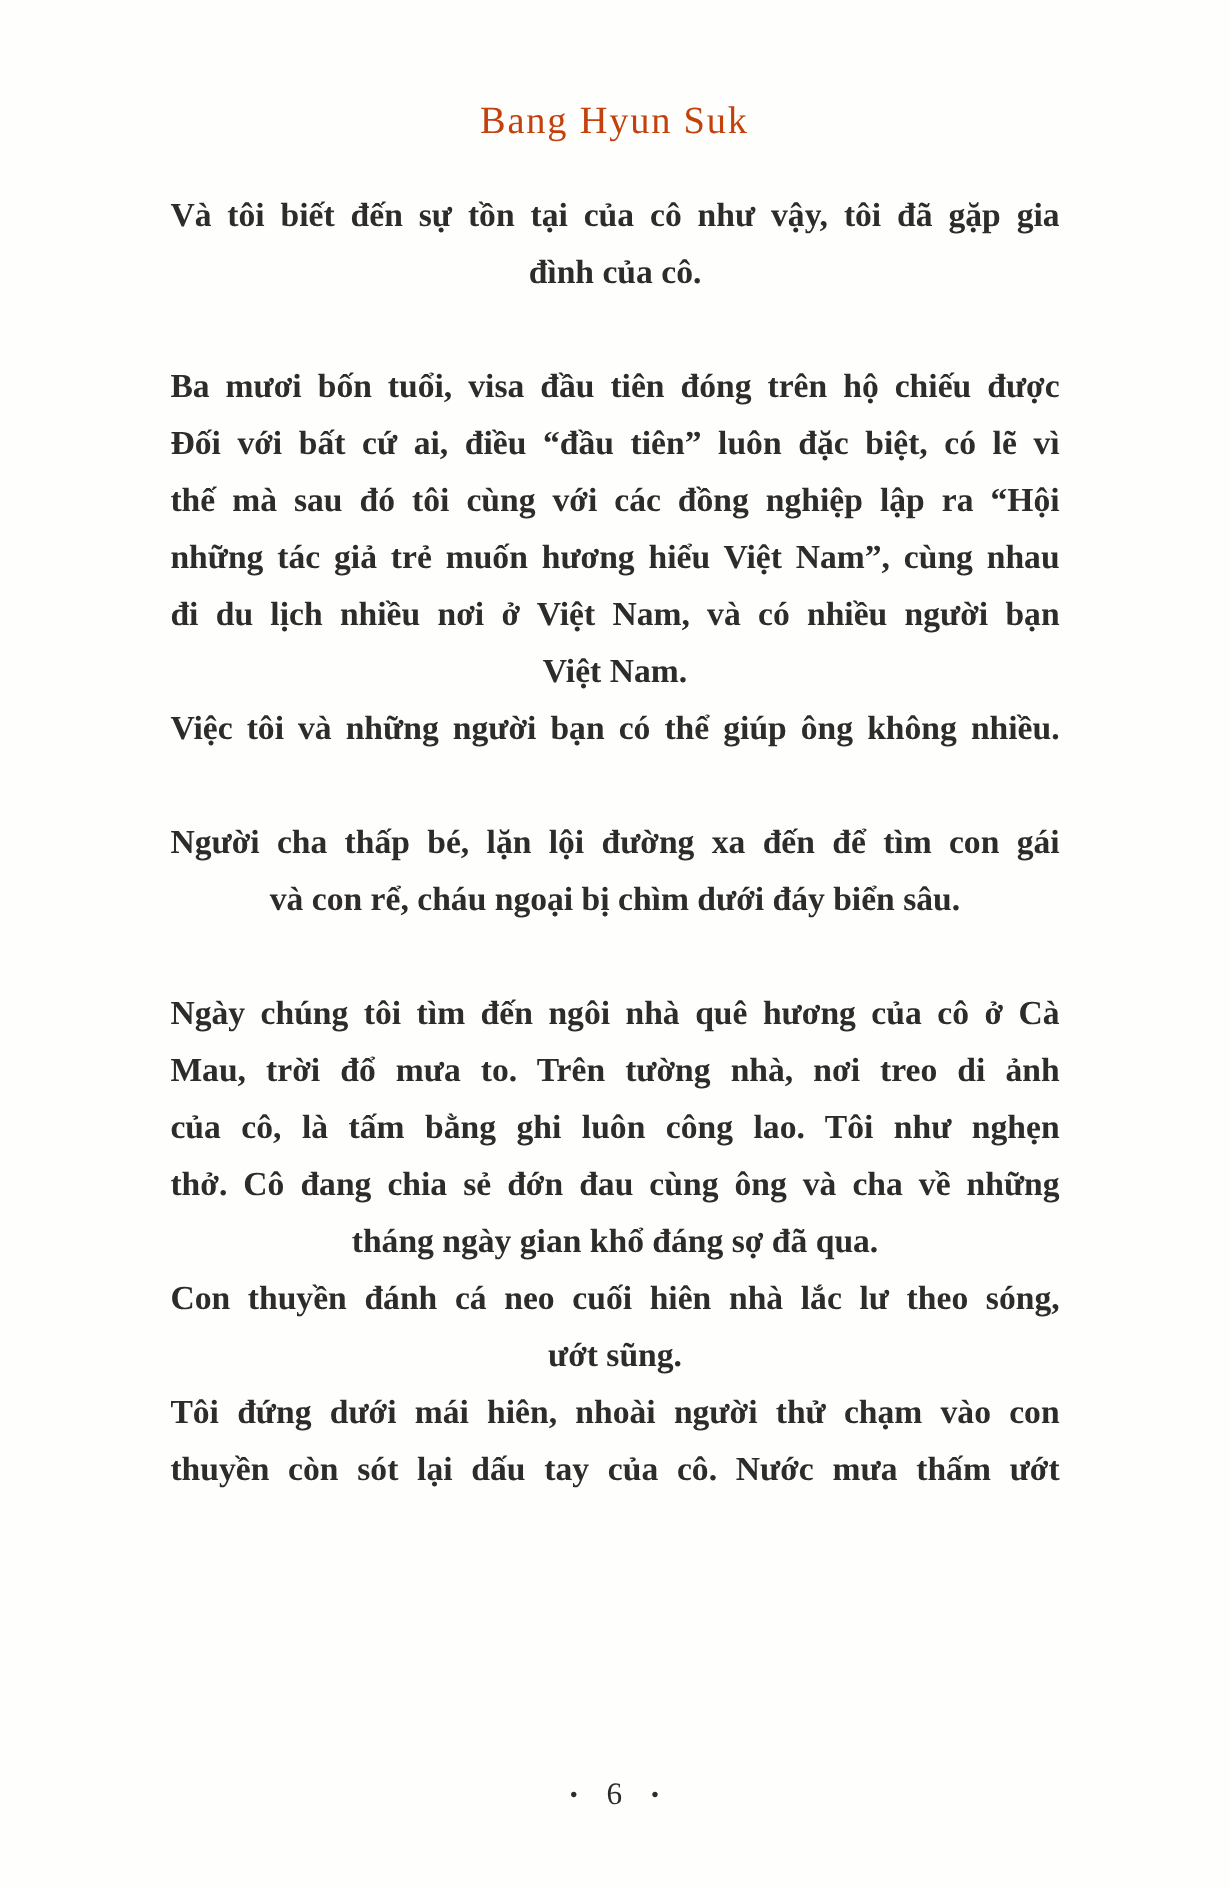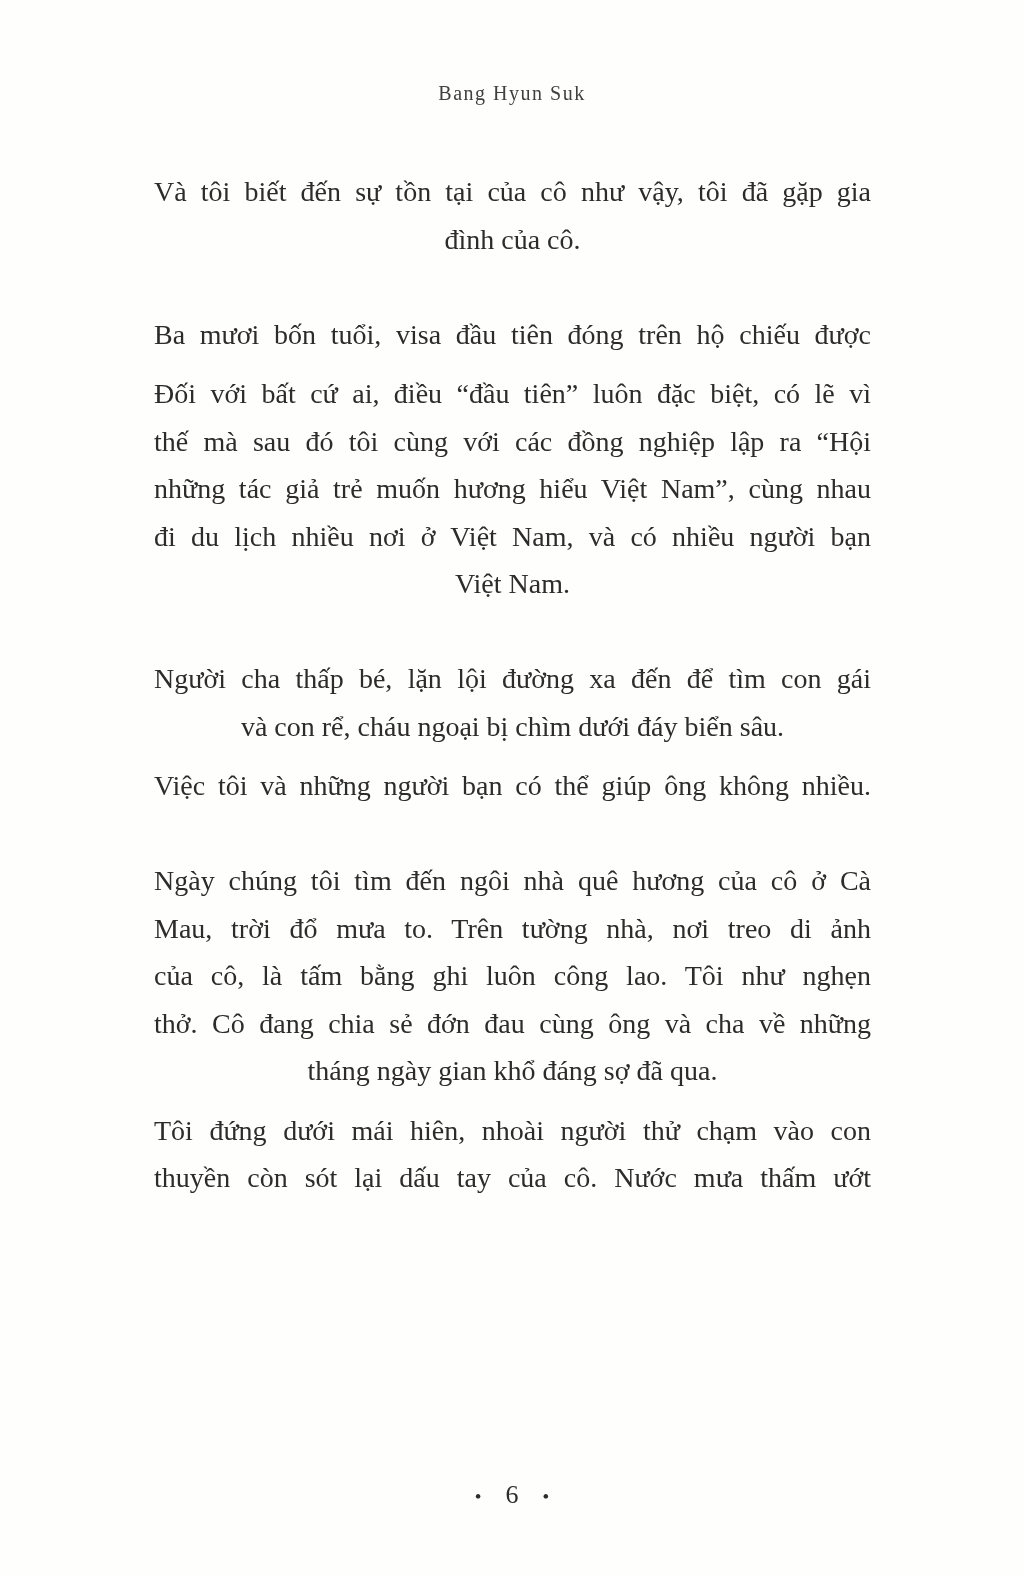--- a/index.html
+++ b/index.html
@@ -15,33 +15,33 @@
     font-family: "Liberation Serif", "DejaVu Serif", serif;
     color: #2d2c2a;
     overflow: hidden;
   }
   .running-header {
     position: absolute;
     top: 82px;
     left: 0;
     width: 100%;
     text-align: center;
-    font-size: 20px;
+    font-size: 32px;
     letter-spacing: 1.5px;
-    color: #404040;
+    color: #c2410c;
   }
   .text-column {
     position: absolute;
     top: 156px;
     left: 142px;
     width: 741px;
     font-size: 28px;
     line-height: 47.5px;
   }
-  .block { margin: 12px; }
+  .block { margin: 0; font-weight: bold; }
   .block.gap-before { margin-top: 47.5px; }
   .line { min-height: 47.5px; }
   
   .line.j {
     text-align: justify;
     text-align-last: justify;
   }
   
   .line.l {
     text-align: center;
@@ -86,37 +86,41 @@
     </div>
 
     <div class="block">
       <div class="line j">Đối với bất cứ ai, điều “đầu tiên” luôn đặc biệt, có lẽ vì</div>
       <div class="line j">thế mà sau đó tôi cùng với các đồng nghiệp lập ra “Hội</div>
       <div class="line j">những tác giả trẻ muốn hương hiểu Việt Nam”, cùng nhau</div>
       <div class="line j">đi du lịch nhiều nơi ở Việt Nam, và có nhiều người bạn</div>
       <div class="line l">Việt Nam.</div>
     </div>
 
+    <div class="block">
+      <div class="line j">Việc tôi và những người bạn có thể giúp ông không nhiều.</div>
+    </div>
+
     <div class="block gap-before">
       <div class="line j">Người cha thấp bé, lặn lội đường xa đến để tìm con gái</div>
       <div class="line l">và con rể, cháu ngoại bị chìm dưới đáy biển sâu.</div>
-    </div>
-
-    <div class="block">
-      <div class="line j">Việc tôi và những người bạn có thể giúp ông không nhiều.</div>
     </div>
 
     <div class="block gap-before">
       <div class="line j">Ngày chúng tôi tìm đến ngôi nhà quê hương của cô ở Cà</div>
       <div class="line j">Mau, trời đổ mưa to. Trên tường nhà, nơi treo di ảnh</div>
       <div class="line j">của cô, là tấm bằng ghi luôn công lao. Tôi như nghẹn</div>
       <div class="line j">thở. Cô đang chia sẻ đớn đau cùng ông và cha về những</div>
       <div class="line l">tháng ngày gian khổ đáng sợ đã qua.</div>
     </div>
 
+    <div class="block">
+      <div class="line j">Con thuyền đánh cá neo cuối hiên nhà lắc lư theo sóng,</div>
+      <div class="line l">ướt sũng.</div>
+    </div>
 
     <div class="block">
       <div class="line j">Tôi đứng dưới mái hiên, nhoài người thử chạm vào con</div>
       <div class="line j">thuyền còn sót lại dấu tay của cô. Nước mưa thấm ướt</div>
     </div>
 
   </div>
 
   <div class="page-footer">
     <span class="footer-dot">•</span>

